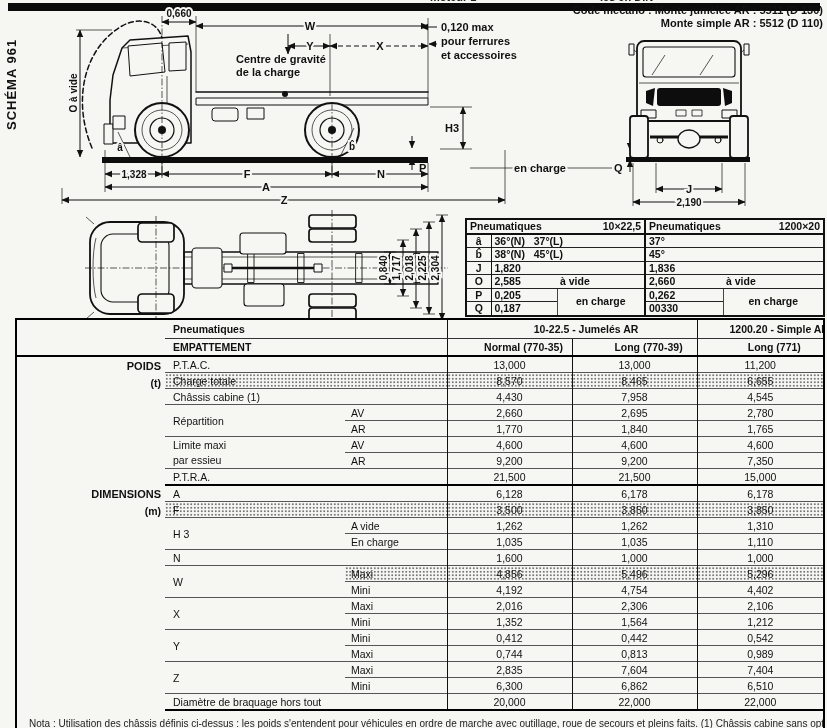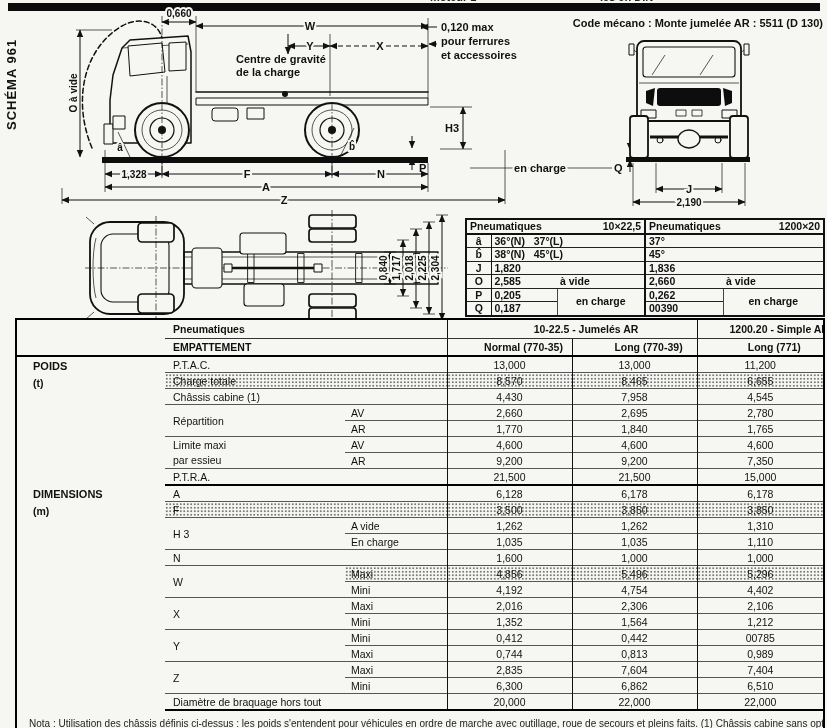--- a/index.html
+++ b/index.html
@@ -6,21 +6,21 @@
   #page{position:relative;width:827px;height:728px;background:#f6f6f2;overflow:hidden;
         font-family:"Liberation Sans",sans-serif;color:#111;}
   
   .topbar{position:absolute;left:8px;top:3px;width:812px;height:8px;background:#0b0b0b;}
   .fragwrap{position:absolute;left:0;top:0;width:827px;height:2px;overflow:hidden;}
   .fragwrap span{position:absolute;top:-9px;font-weight:bold;font-size:11px;color:#222;}
   
   .schema{position:absolute;left:4px;top:130px;transform:rotate(-90deg);transform-origin:0 0;
           font-weight:bold;font-size:13px;letter-spacing:1px;white-space:nowrap;}
   
-  .code{position:absolute;right:4px;top:17px;text-align:right;font-weight:bold;font-size:11px;line-height:13px;}
+  .code{position:absolute;right:4px;top:4px;text-align:right;font-weight:bold;font-size:11px;line-height:13px;}
   
   svg.diag{position:absolute;left:0;top:0;}
   svg .ln{stroke:#111;stroke-width:1;fill:none;}
   svg .thin{stroke:#111;stroke-width:.7;fill:none;}
   svg .art{stroke:#111;stroke-width:1.5;fill:none;stroke-linejoin:round;stroke-linecap:round;}
   svg .artf{stroke:#111;stroke-width:1.5;fill:#f6f6f2;stroke-linejoin:round;}
   svg .blk{fill:#0d0d0d;stroke:none;}
   svg .dsh{stroke-dasharray:5 3;}
   svg .axl{stroke-dasharray:7 2 1.5 2;stroke-width:.7;}
   svg text{font-family:"Liberation Sans",sans-serif;font-weight:bold;font-size:10px;fill:#111;}
@@ -46,41 +46,42 @@
   table.main th{font-weight:bold;padding-left:32px;}
   table.main .lab{text-align:left;padding-left:8px;}
   table.main .sub{text-align:left;padding-left:6px;}
   table.main .val{text-align:center;}
   table.main .ctr{text-align:center;}
   table.main .v{border-left:1.5px solid #111;}
   table.main .bb{border-bottom:1px solid #333;}
   table.main .hb td,table.main .hb th{border-bottom:2px solid #000;}
   table.main .bt{border-top:1px solid #555;}
   table.main tr.send td{border-bottom:2.2px solid #000;}
-  table.main .grp{vertical-align:top;padding-top:2px;padding-left:16px;font-weight:bold;font-size:11px;text-align:left;margin-left:36px;}
+  table.main .grp{vertical-align:top;padding-top:2px;padding-left:16px;font-weight:bold;font-size:11px;text-align:right;margin-left:36px;}
   table.main .grp div+div{margin-top:3px;font-size:10.5px;}
   table.main .rsp{vertical-align:top;padding-top:9px;}
   .sh{background-image:radial-gradient(circle,#767676 .7px,rgba(0,0,0,0) .85px);background-size:3.5px 3.5px;margin-top:40px;}
   .footnote{height:13px;overflow:hidden;font-size:10px;padding:7px 6px 0 12px;white-space:nowrap;color:#222;}
 </style>
 </head>
 <body>
 
 <div id="page">
 
   <div class="fragwrap">
     <span style="left:430px">moteur 1</span>
     <span style="left:600px">les en DIN</span>
   </div>
   <div class="topbar"></div>
 
   <div class="schema">SCHÉMA 961</div>
 
   <div class="code">
     <div>Code mécano : Monte jumelée AR : 5511 (D 130)</div>
+    <div>Monte simple AR : 5512 (D 110)</div>
   </div>
 
   <svg class="diag" width="827" height="318" viewBox="0 0 827 318">
     <defs>
       <marker id="arr" viewBox="0 0 8 8" refX="7.5" refY="4" markerWidth="7.5" markerHeight="7.5" orient="auto-start-reverse">
         <path d="M0,0.6 L8,4 L0,7.4 z" fill="#111"></path>
       </marker>
     </defs>
 
     <g>
@@ -299,21 +300,21 @@
     <tr>
       <td class="k">P</td>
       <td>0,205</td>
       <td rowspan="2" class="enc">en charge</td>
       <td class="v2">0,262</td>
       <td rowspan="2" class="enc">en charge</td>
     </tr>
     <tr>
       <td class="k">Q</td>
       <td>0,187</td>
-      <td class="v2">00390</td>
+      <td class="v2">00330</td>
     </tr>
   </tbody>
     </table>
 
   <div class="frame">
   <table class="main">
     <colgroup>
           <col style="width:148px">
           <col style="width:180px">
           <col style="width:102px">
@@ -452,21 +453,21 @@
         <td class="sub bt">Mini</td>
         <td class="val v bt">1,352</td>
         <td class="val v bt">1,564</td>
         <td class="val v bt">1,212</td>
       </tr>
       <tr>
         <td class="lab bt rsp" rowspan="2">Y</td>
         <td class="sub bt">Mini</td>
         <td class="val v bt">0,412</td>
         <td class="val v bt">0,442</td>
-        <td class="val v bt">00785</td>
+        <td class="val v bt">0,542</td>
       </tr>
       <tr>
         <td class="sub bt">Maxi</td>
         <td class="val v bt">0,744</td>
         <td class="val v bt">0,813</td>
         <td class="val v bt">0,989</td>
       </tr>
       <tr>
         <td class="lab bt rsp" rowspan="2">Z</td>
         <td class="sub bt">Maxi</td>

